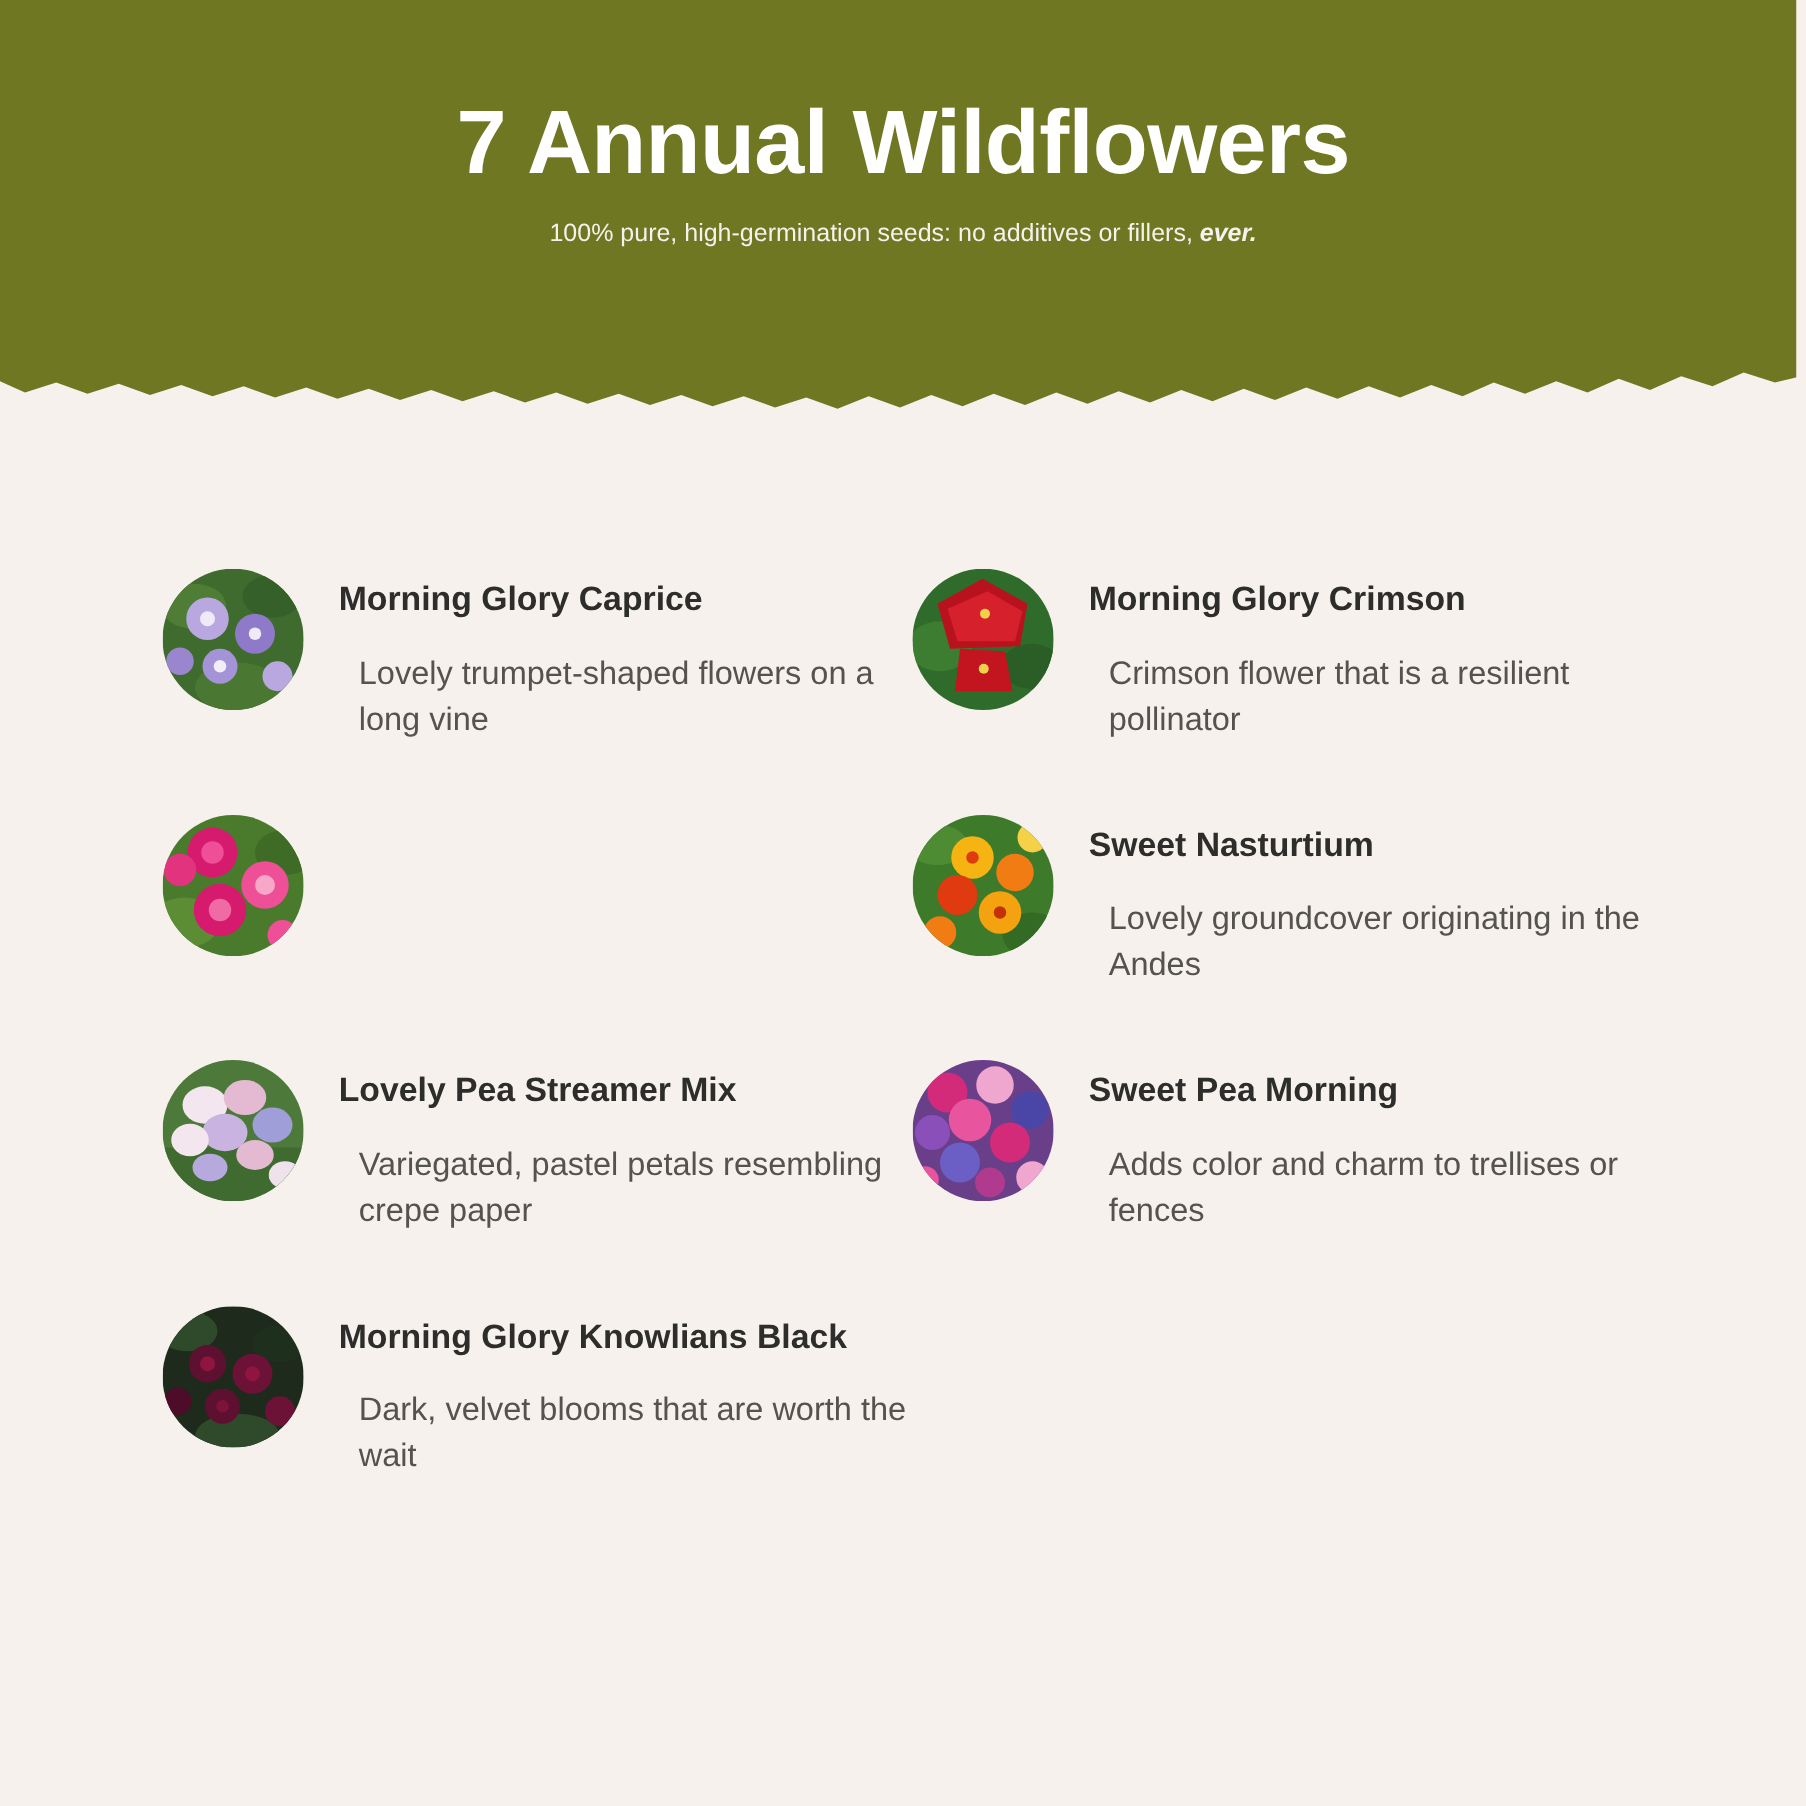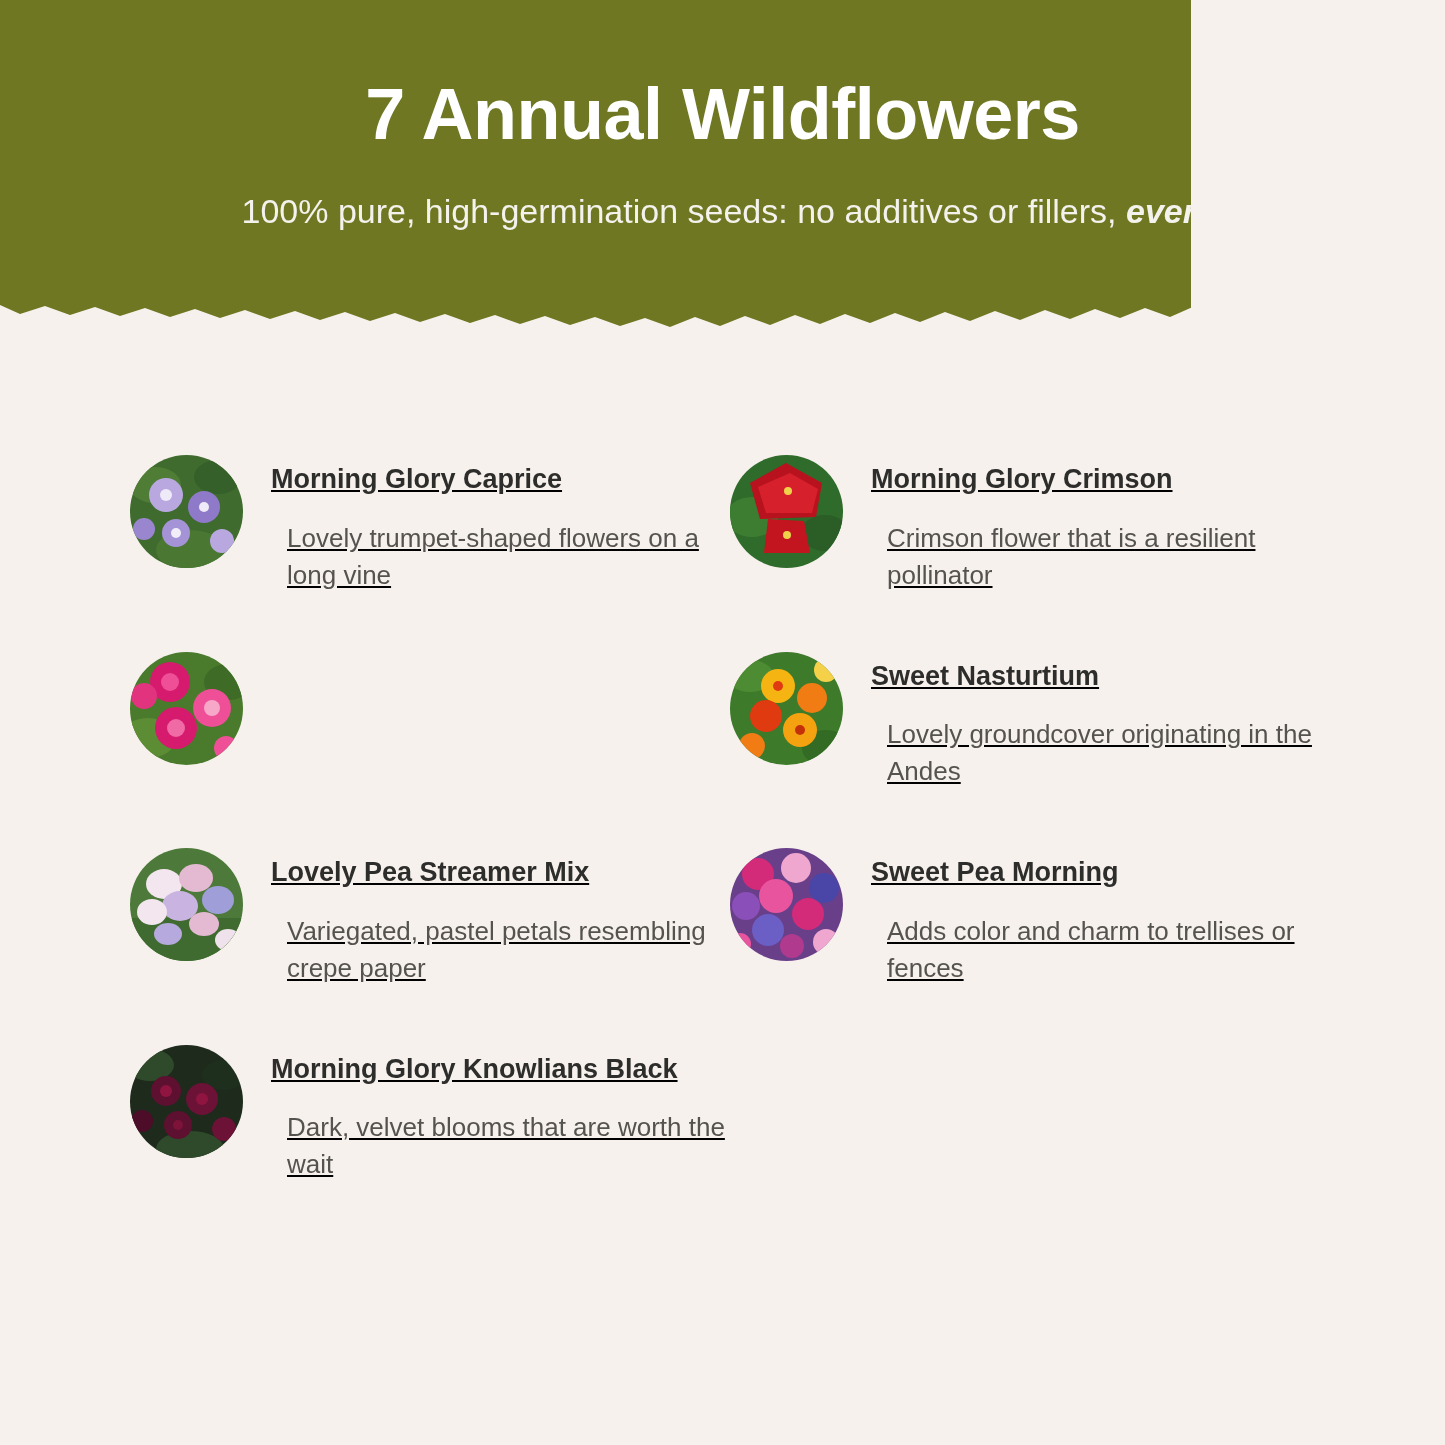--- a/index.html
+++ b/index.html
@@ -13,21 +13,21 @@
     font-family: "Liberation Sans", sans-serif;
     overflow: hidden;
     position: relative;
   }
 
   
   .header {
     position: absolute;
     top: 0;
     left: 0;
-    width: 1191px;
+    width: 1437px;
     height: 330px;
     overflow: hidden;
   }
   .header-bg {
     position: absolute;
     top: 0;
     left: 0;
     width: 1445px;
     height: 330px;
   }
@@ -42,43 +42,42 @@
   .header-title {
     margin: 0;
     padding-top: 78px;
     font-size: 72px;
     font-weight: bold;
     letter-spacing: -0.5px;
     line-height: 1.0;
     color: #ffffff;
   }
   .header-sub {
-    margin: 16px;
+    margin: 0;
     padding-top: 26px;
-    font-size: 34px;
+    font-size: 20px;
     font-weight: 400;
     color: #f4f2ec;
   }
   .header-sub em {
     font-style: italic;
     font-weight: bold;
   }
 
   
   .grid {
     position: absolute;
     top: 455px;
     left: 130px;
     width: 1200px;
   }
   .row {
     display: flex;
     flex-direction: row;
     margin-bottom: 42px;
-    text-decoration: underline;
   }
   .item {
     display: flex;
     flex-direction: row;
     width: 620px;
     align-items: flex-start;
   }
   .thumb {
     width: 113px;
     height: 113px;

